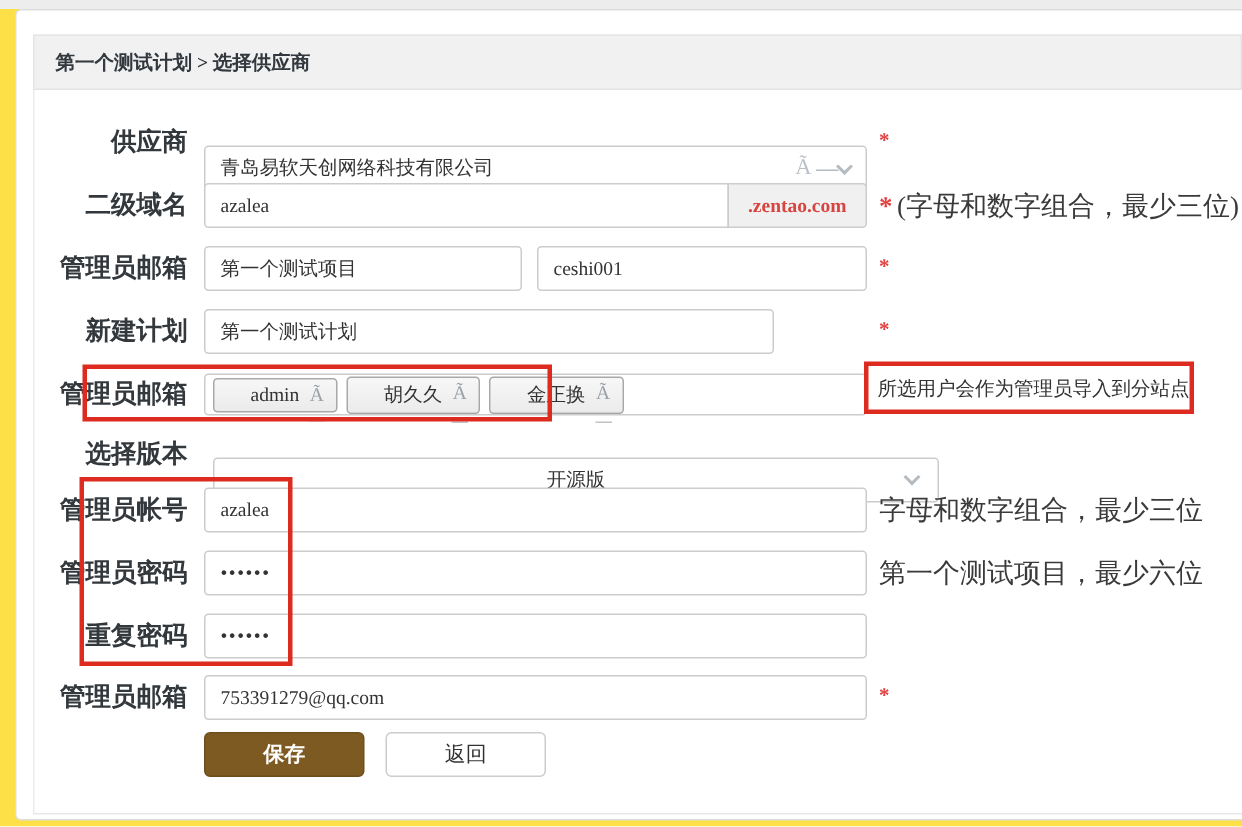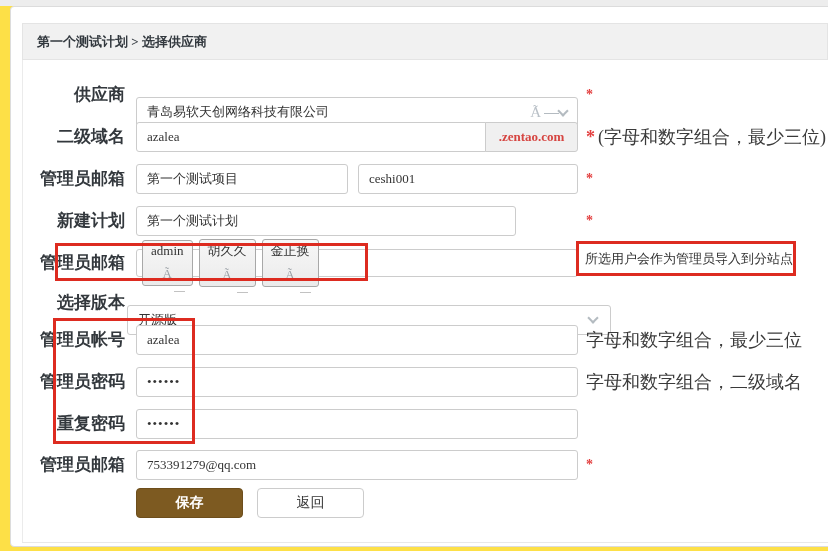--- a/index.html
+++ b/index.html
@@ -28,23 +28,23 @@
   .chosen-dash{display:inline-block;width:15px;height:0;border-top:1px solid #b4bbc1;margin:2px 0 0 3px;}
   .chevron{display:inline-block;width:6px;height:6px;border-right:2px solid #b4bbc1;
            border-bottom:2px solid #b4bbc1;transform:rotate(45deg);margin-top:-3px;}
 
   .suffix{position:absolute;left:485px;width:93px;height:30px;background:#f0f0f0;border:1px solid #ccc;
           box-sizing:border-box;border-radius:0 3px 3px 0;text-align:center;line-height:28px;
           color:#d64541;font-weight:bold;font-size:13px;}
 
   .tags-box{position:absolute;left:136px;width:442px;height:28px;border:1px solid #ccc;border-radius:3px;
             box-sizing:border-box;background:#fff;display:flex;align-items:center;padding:0 5px;gap:6px;}
-  .tag{position:relative;display:inline-flex;align-items:center;gap:7px;padding:2px 8px 3px 8px;
+  .tag{position:relative;display:inline-flex;gap:7px;padding:2px 8px 3px 24px;
        background:linear-gradient(#f7f7f7,#ebebeb);border:1px solid #a8a8a8;border-radius:3px;
-       font-size:13px;color:#333;white-space:nowrap;flex-direction:column;}
+       font-size:13px;color:#333;white-space:nowrap;}
   .tag-x{color:#9aa0a6;font-size:13px;cursor:pointer;}
   .tag::after{content:"";position:absolute;right:7px;bottom:-7px;width:11px;border-bottom:1px solid #c2c2c2;}
 
   .sel-caret{position:absolute;right:13px;top:11px;}
 
   .ann{position:absolute;border:3px solid #dd2b20;pointer-events:none;box-sizing:border-box;}
   .note{position:absolute;left:585px;font-size:13px;color:#333;line-height:30px;white-space:nowrap;}
 
   .btn{position:absolute;height:30px;width:107px;border-radius:4px;font-size:14px;cursor:pointer;
        font-family:inherit;}
@@ -102,32 +102,32 @@
       <span class="tag-x">Ã</span>
     </span>
     <span class="tag">
       <span>金正换</span>
       <span class="tag-x">Ã</span>
     </span>
   </div>
   <div class="note" style="top:244px">所选用户会作为管理员导入到分站点</div>
 
   <div class="lbl" style="top:288px">选择版本</div>
-  <div class="inp chosen" style="left:127px;top:288px;width:484px;line-height:28px;">
+  <div class="inp chosen" style="left:142px;top:288px;width:484px;line-height:28px;text-align:center;">
     <span>开源版</span>
     <span class="chevron sel-caret"></span>
   </div>
 
   <div class="lbl" style="top:325px">管理员帐号</div>
   <input class="inp" style="left: 136px; top: 325px; width: 442px;" value="azalea">
   <div class="hint" style="left:586px;top:325px">字母和数字组合，最少三位</div>
 
   <div class="lbl" style="top:367px">管理员密码</div>
   <input class="inp" style="left: 136px; top: 367px; width: 442px; letter-spacing: 1px;" value="••••••">
-  <div class="hint" style="left:586px;top:367px">字母和数字组合，二级域名</div>
+  <div class="hint" style="left:586px;top:367px">第一个测试项目，最少六位</div>
 
   <div class="lbl" style="top:409px">重复密码</div>
   <input class="inp" style="left: 136px; top: 409px; width: 442px; letter-spacing: 1px;" value="••••••">
 
   <div class="lbl" style="top:450px">管理员邮箱</div>
   <input class="inp" style="left: 136px; top: 450px; width: 442px;" value="753391279@qq.com">
   <span class="star" style="left:586px;top:450px">*</span>
 
   <button class="btn btn-save" style="left:136px;top:488px">保存</button>
   <button class="btn btn-back" style="left:257px;top:488px">返回</button>

